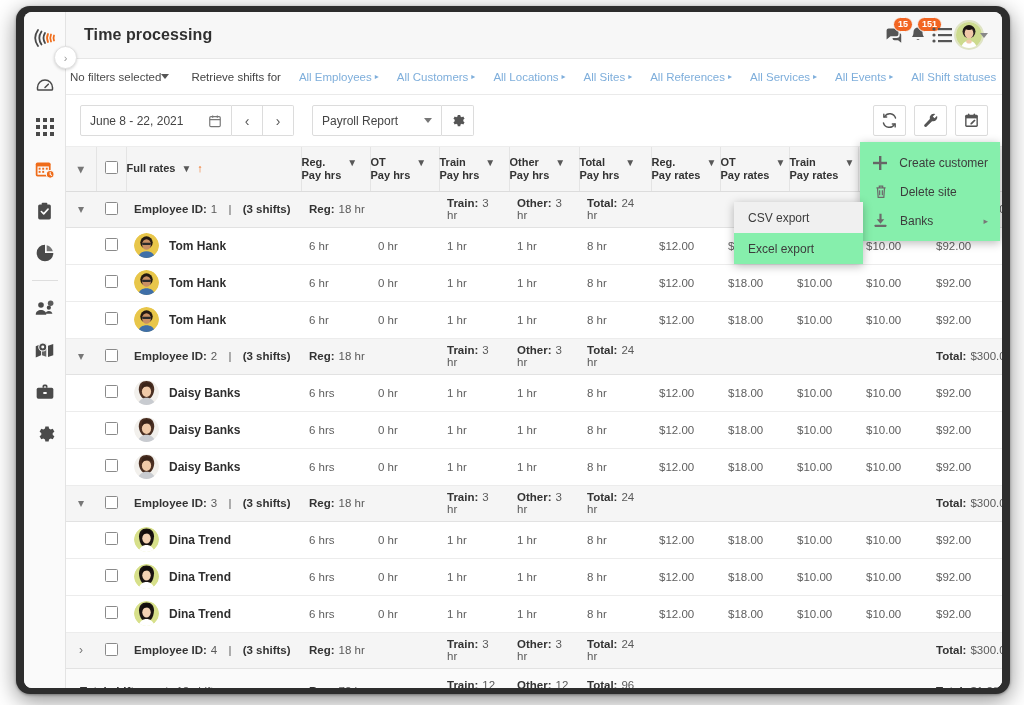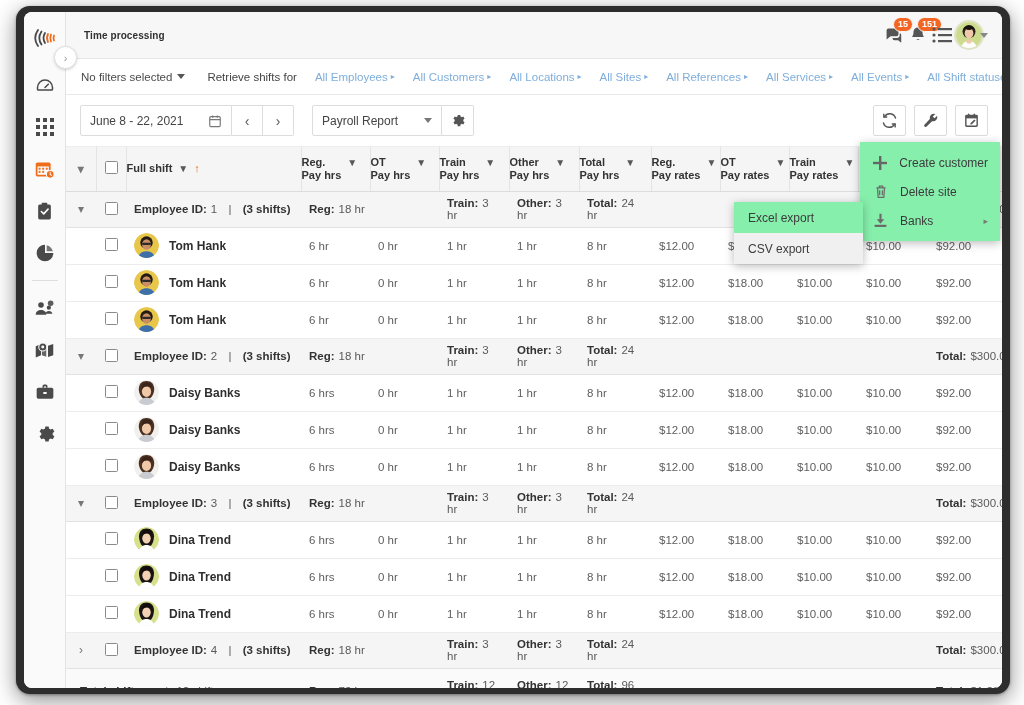--- a/index.html
+++ b/index.html
@@ -75,21 +75,21 @@
   .topbar {
     position: absolute;
     left: 42px; top: 0;
     width: 936px; height: 47px;
     background: #f7f7f7;
     border-bottom: 1px solid #e6e6e6;
     display: flex; align-items: center;
   }
   .app-title {
     margin-left: 18px;
-    font-size: 10px; font-weight: bold; color: #303030;
+    font-size: 16px; font-weight: bold; color: #303030;
     letter-spacing: .1px;
   }
   .topbar-right {
     margin-left: auto;
     display: flex; align-items: center; 
     padding-right: 14px;
   }
   .tb-icon {
     position: relative;
     width: 24px; height: 24px;
@@ -127,22 +127,22 @@
     position: absolute;
     left: 42px; top: 47px;
     width: 936px; height: 36px;
     background: #ffffff;
     border-bottom: 1px solid #eaeaea;
     display: flex; align-items: center;
     font-size: 11.5px;
     white-space: nowrap;
   }
   .nofilters {
-    margin-left: 15px; color: #4a4a4a;
-    display: flex; align-items: center; gap: 5px;
+    margin-left: 4px; color: #4a4a4a;
+    display: flex; align-items: center; 
     cursor: pointer;
   }
   .nofilters .caret {
     width: 0; height: 0;
     border-left: 4px solid transparent;
     border-right: 4px solid transparent;
     border-top: 5px solid #555;
   }
   .retrieve-label { margin-left: 22px; color: #444; }
   .fchip {
@@ -600,21 +600,21 @@
         <thead>
           <tr class="hdr">
             <th class="nopad">
               <span class="chev">▾</span>
             </th>
             <th class="nopad">
               <span class="cbx"></span>
             </th>
             <th>
               <div class="th-inner">
-                <span class="th-lines">Full shift</span>
+                <span class="th-lines">Full rates</span>
                 <span class="filter-ic">▼</span>
                 <span class="sort-arrow">↑</span>
               </div>
             </th>
             <th>
               <div class="th-inner">
                 <span class="th-lines"><span>Reg.</span><br><span>Pay hrs</span></span>
                 <span class="filter-ic">▼</span>
               </div>
             </th>
@@ -1092,22 +1092,22 @@
             <path d="M7.7 1h2.6v6.5h3.2L9 13 4.5 7.5h3.2z"></path>
             <rect x="2" y="14.2" width="14" height="2.6" rx=".5"></rect>
           </svg>
         </span>
         <span>Banks</span>
         <span class="marrow">▸</span>
       </div>
     </div>
 
     <div class="menu menu-export">
+      <div class="mitem2 hl">
+        <span>CSV export</span>
+      </div>
       <div class="mitem2">
         <span>Excel export</span>
       </div>
-      <div class="mitem2 hl">
-        <span>CSV export</span>
-      </div>
     </div>
 
   </div>
 </div>
 
 </body></html>

